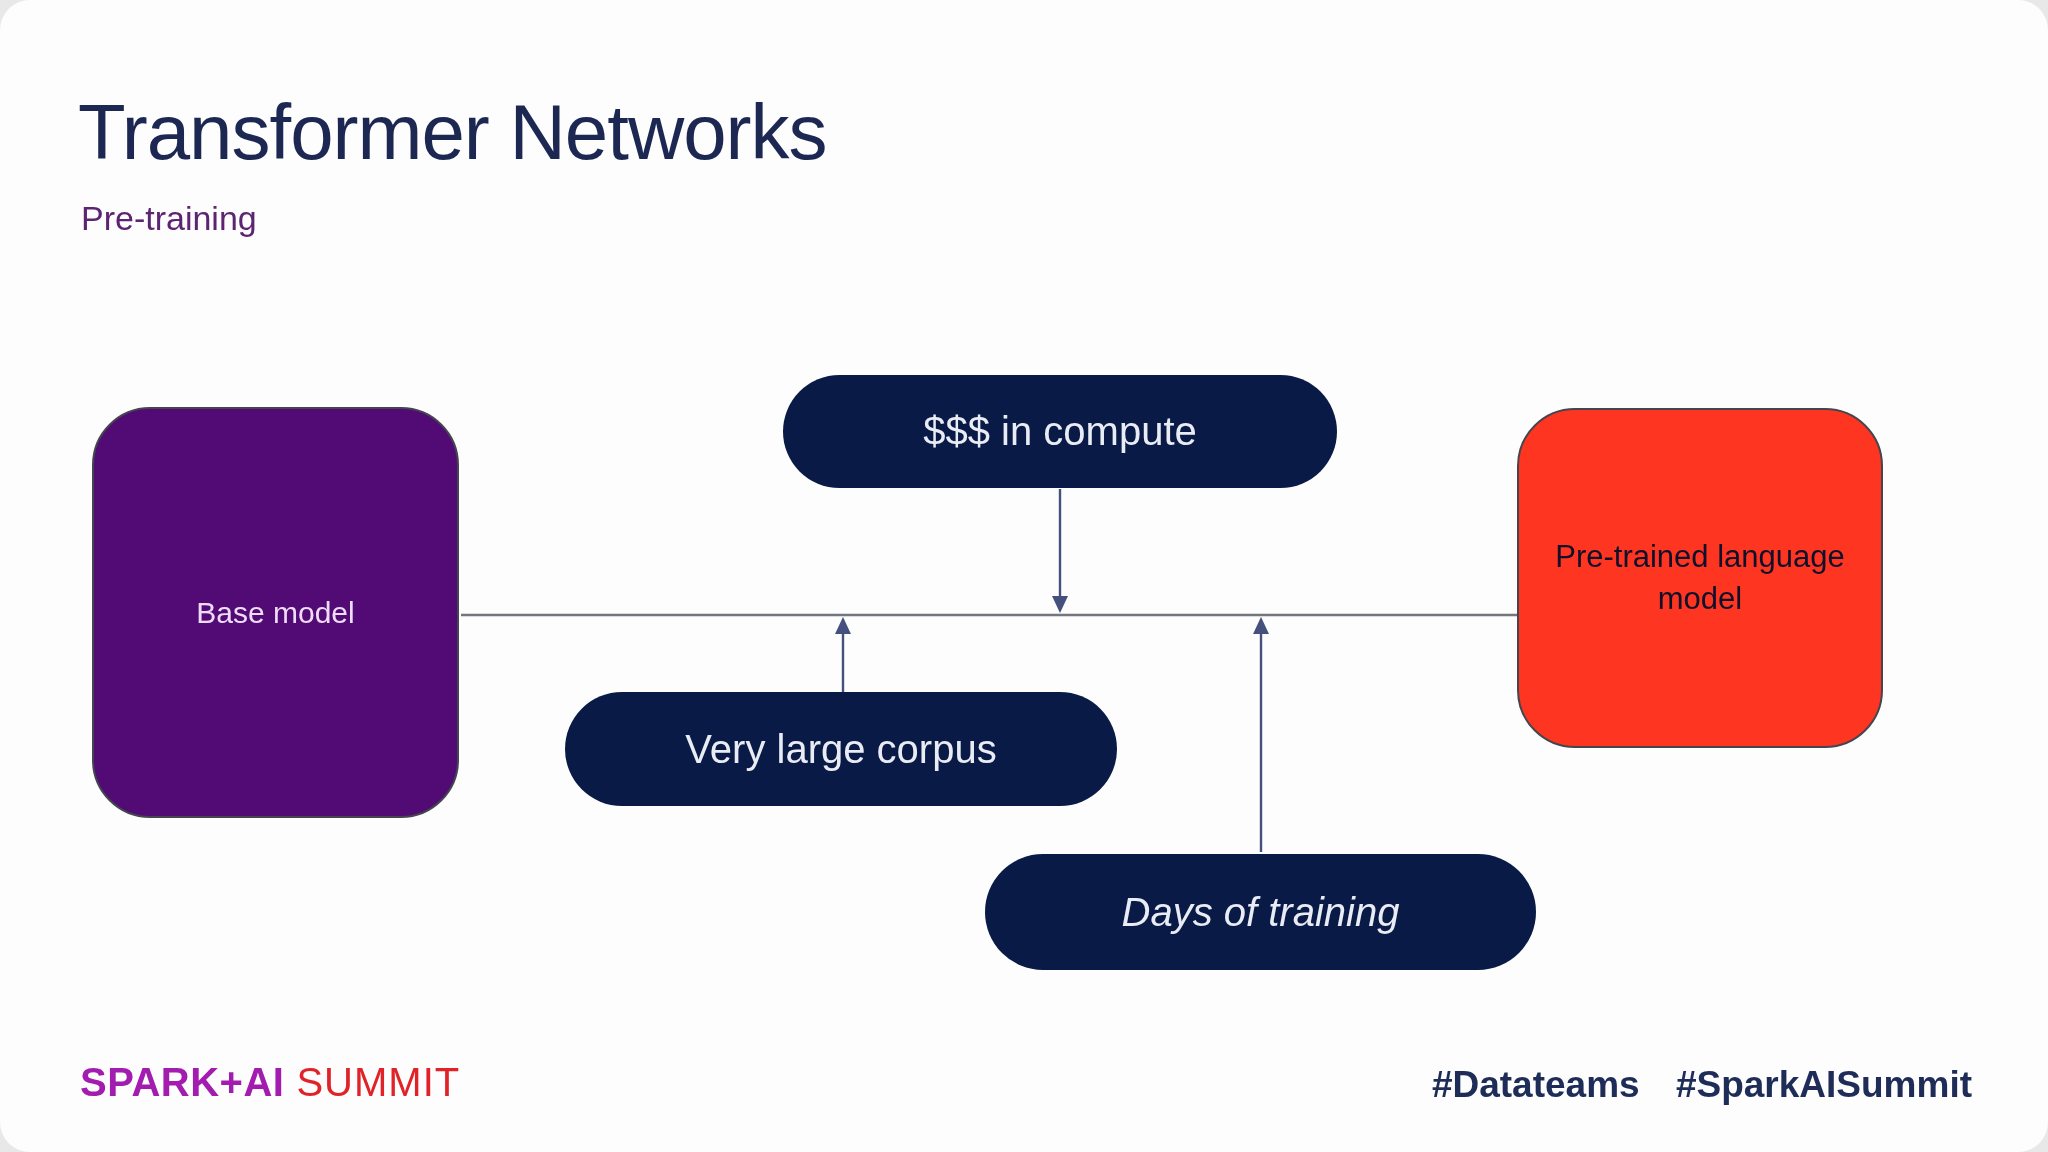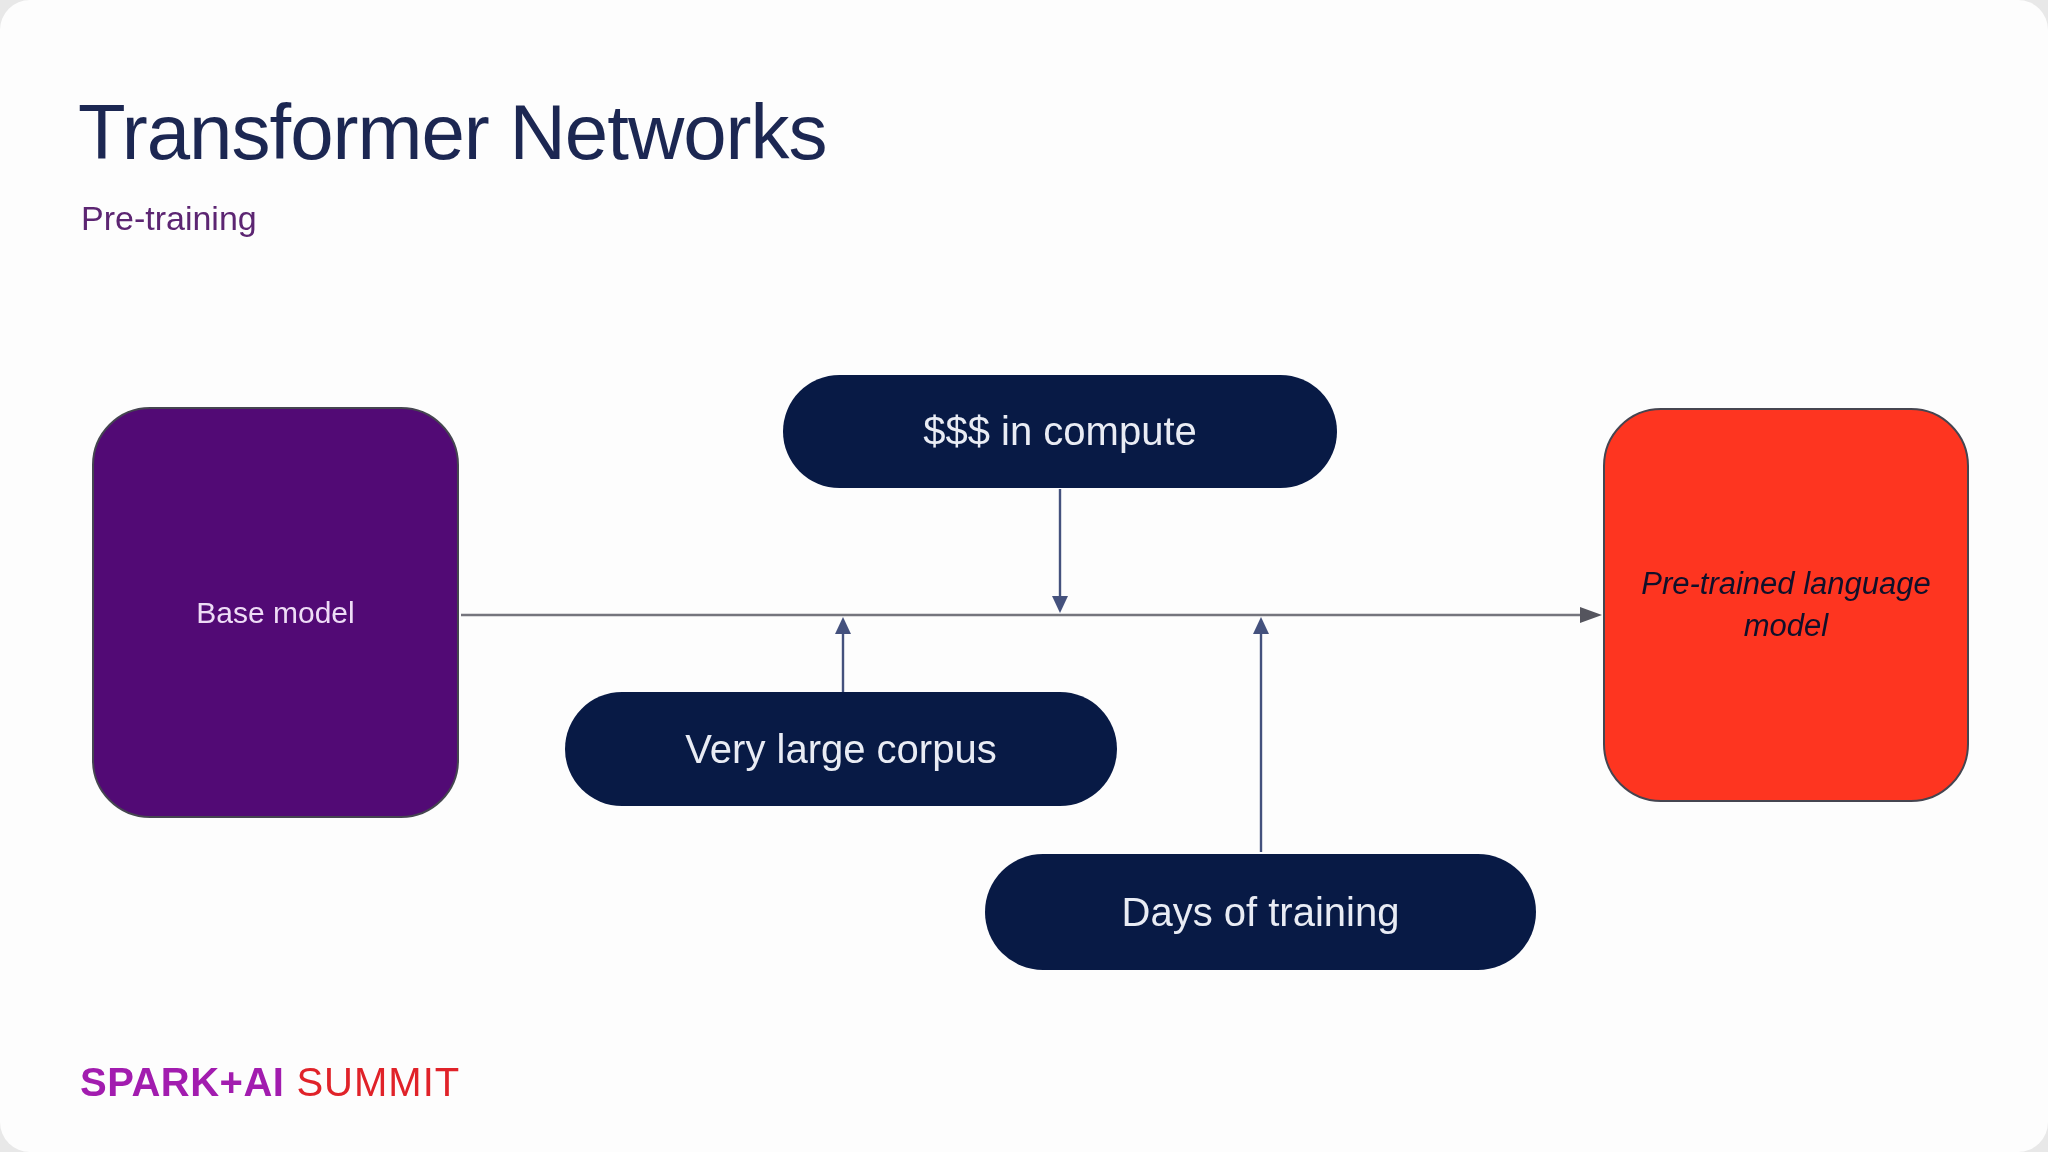--- a/index.html
+++ b/index.html
@@ -55,26 +55,25 @@
     width: 367px;
     height: 411px;
     background: #520a75;
   }
   .node-base .node-label {
     color: #eedcf6;
     font-size: 30px;
     text-align: right;
   }
   .node-pretrained {
-    left: 1603px;
+    left: 1517px;
     top: 408px;
     width: 366px;
-    height: 394px;
+    height: 340px;
     background: #fe3520;
-    font-style: italic;
   }
   .node-pretrained .node-label {
     color: #10102a;
     font-size: 31px;
     width: 320px;
     line-height: 1.35;
   }
   .pill {
     background: #081a45;
     border-radius: 60px;
@@ -179,26 +178,30 @@
   </div>
 
   <div class="node pill pill-compute" style="background: rgb(8, 26, 69);">
     <span class="node-label">$$$ in compute</span>
   </div>
 
   <div class="node pill pill-corpus" style="background: rgb(8, 26, 69);">
     <span class="node-label">Very large corpus</span>
   </div>
 
-  <div class="node pill pill-training" style="background: rgb(8, 26, 69);">
+  <div class="node pill pill-training" style="background: rgb(8, 26, 69); font-style: italic;">
     <span class="node-label">Days of training</span>
   </div>
 
   <div class="node node-box node-pretrained" style="background: rgb(254, 53, 32);">
     <span class="node-label">Pre-trained language model</span>
   </div>
 
   <div class="footer-logo">
     <span class="logo-primary" style="color: #a21caf;">SPARK+AI</span><span class="logo-secondary" style="color: rgb(224, 34, 41);">SUMMIT</span>
   </div>
 
+  <div class="footer-hashtags" style="color: rgb(30, 44, 88);">
+    <span class="hashtag">#Datateams</span>
+    <span class="hashtag">#SparkAISummit</span>
+  </div>
 
 </div>
 
 </body></html>

